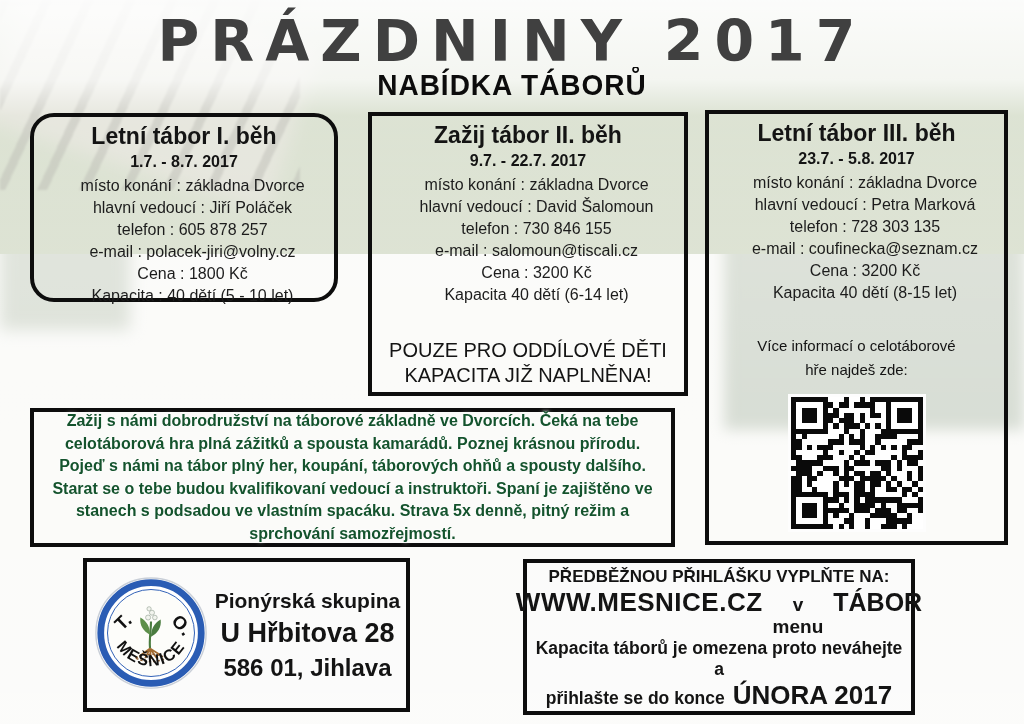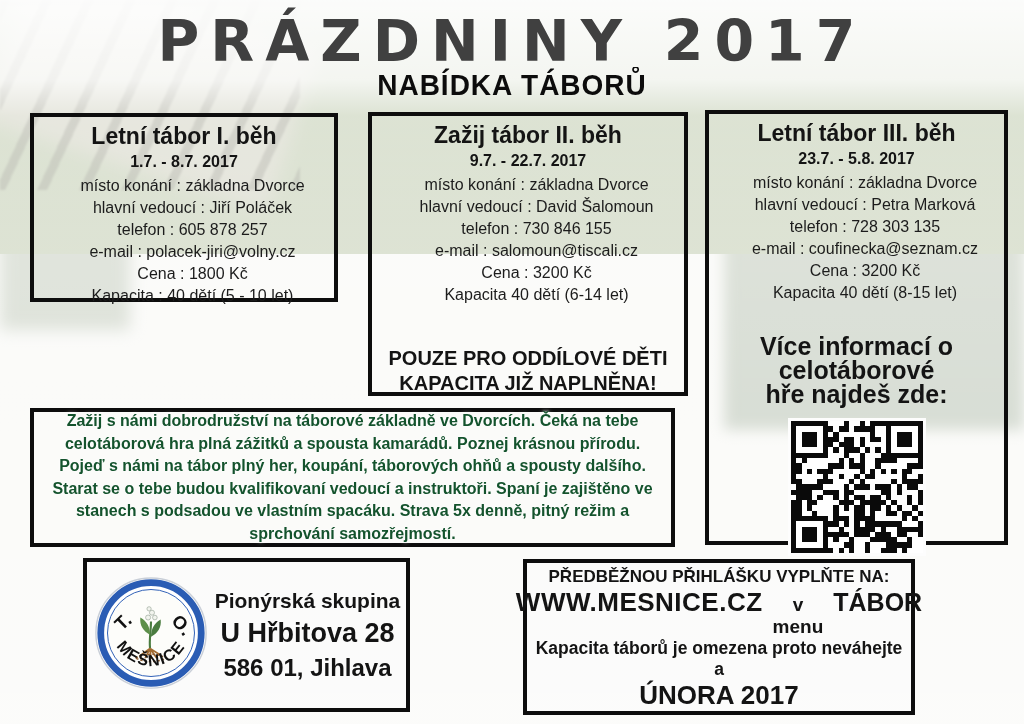--- a/index.html
+++ b/index.html
@@ -61,26 +61,26 @@
     transform:scaleY(1.05); color:#0c0c0c; }
 
   
   .box { position:absolute; border:4px solid #0d0d0d; }
   .camp { text-align:center; padding-top:5px; }
   .camp-title { font-size:23px; font-weight:700; line-height:28px; }
   .camp-dates { font-size:16px; font-weight:700; line-height:21px; margin-top:1px; }
   .camp-line { font-size:16px; line-height:22px; color:#1c1c1c; }
   .camp-lines { margin-top:3px;margin-left:17px; }
 
-  .box-1 { left:30px; top:113px; width:308px; height:189px; }
+  .box-1 { left:30px; top:113px; width:308px; height:189px;border-radius:24px; }
   .box-2 { left:368px; top:112px; width:320px; height:284px; }
   .box-3 { left:705px; top:110px; width:303px; height:435px;text-align:center; }
 
-  .notice { margin-top:40px; font-size:20px; font-weight:700; line-height:25px; }
-  .qr-caption { margin-top:30px; font-size:25px; font-weight:700; line-height:24px; }
+  .notice { margin-top:32px; font-size:20px; font-weight:400; line-height:25px; }
+  .qr-caption { margin-top:30px; font-size:15px; font-weight:400; line-height:24px; }
   .qr-wrap { margin-top:12px; display:flex; justify-content:center; }
   .qr-wrap svg { background:#fdfdfd; padding:3px; }
 
   .desc-box { left:30px; top:408px; width:645px; height:139px; display:flex; align-items:center; }
   .desc-text { width:100%; padding:2px 10px; text-align:center; font-weight:700;
     font-size:16px; line-height:22.5px; color:#14532d;
     text-shadow:0 0 5px rgba(255,255,255,.85), 0 0 2px rgba(255,255,255,.9); }
 
   
   .org-box { left:83px; top:558px; width:327px; height:154px;
@@ -566,17 +566,18 @@
 
   <div class="box signup-box">
     <div class="signup-line-1">PŘEDBĚŽNOU PŘIHLÁŠKU VYPLŇTE NA:</div>
     <div class="signup-line-2">
       <span class="signup-url">WWW.MESNICE.CZ</span>
       <span class="signup-menu-prefix">v menu</span>
       <span class="signup-menu-item">TÁBOR</span>
     </div>
     <div class="signup-line-3">Kapacita táborů je omezena proto neváhejte a</div>
     <div class="signup-line-4">
+      <span>přihlašte se do konce</span>
       <span class="signup-deadline">ÚNORA 2017</span>
     </div>
   </div>
 
 </div>
 
 </body></html>

